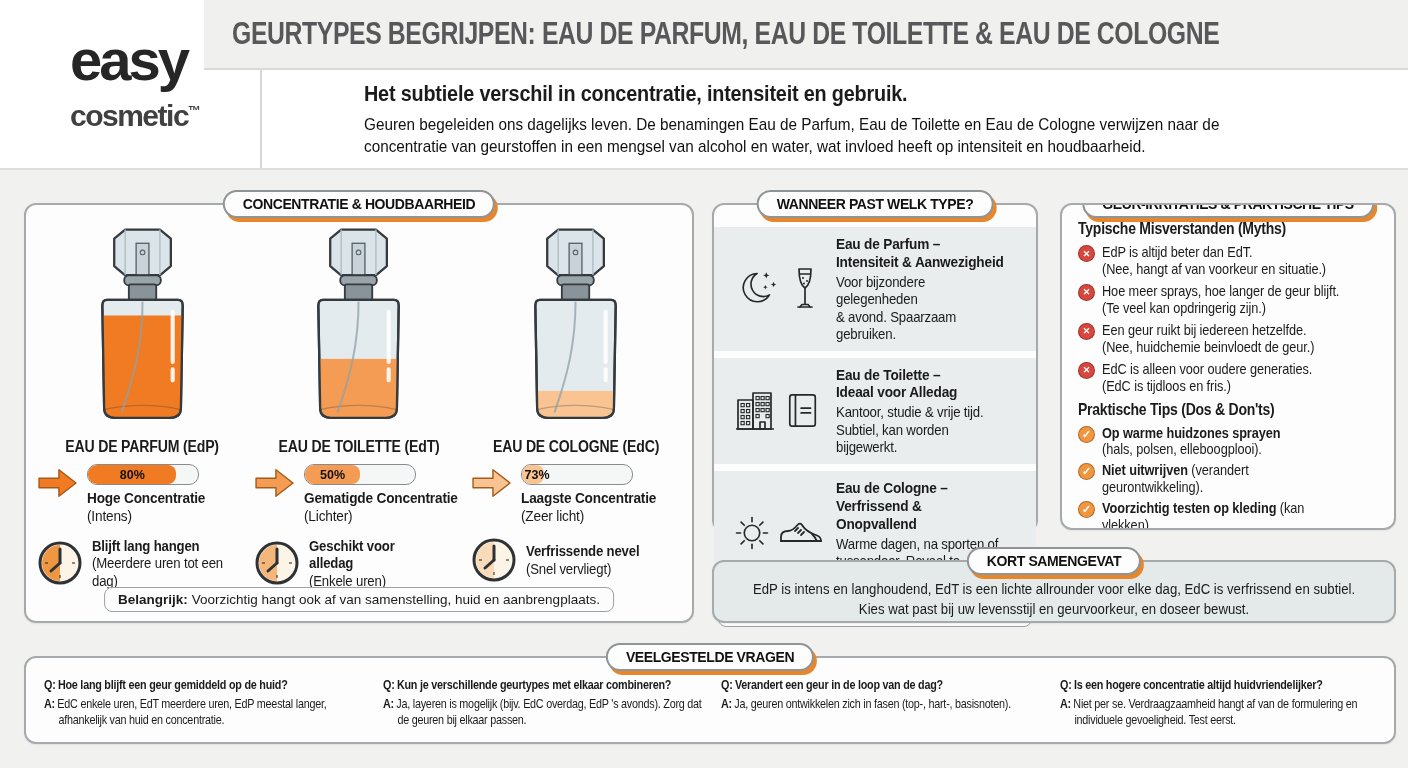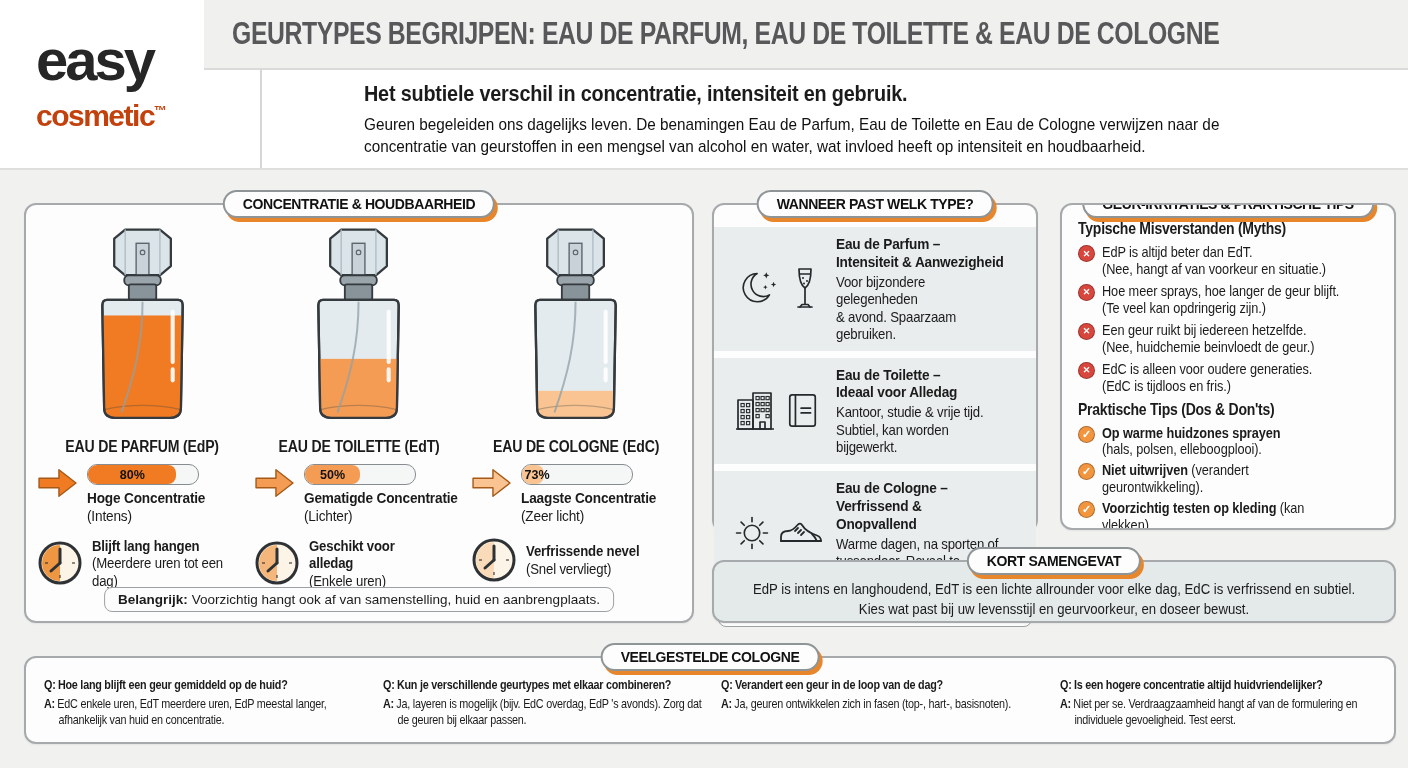--- a/index.html
+++ b/index.html
@@ -8,23 +8,23 @@
   
   .cx80{width:125%;transform:scaleX(.8);transform-origin:left top;}
   .cx85{width:117.6%;transform:scaleX(.85);transform-origin:left top;}
   .cx88{width:113.6%;transform:scaleX(.88);transform-origin:left top;}
   .cx90{width:111.1%;transform:scaleX(.9);transform-origin:left top;}
   .cxc85{width:117.6%;margin-left:-8.8%;transform:scaleX(.85);transform-origin:center top;}
   .cxc88{width:113.6%;margin-left:-6.8%;transform:scaleX(.88);transform-origin:center top;}
 
   
   .header{display:flex;height:168px;background:#FFFFFF;border-bottom:2px solid #DEDEDC;}
-  .logo-box{width:262px;flex:none;border-right:2px solid #D6D6D4;display:flex;flex-direction:column;justify-content:center;padding-left:36px;box-sizing:border-box;}
+  .logo-box{width:262px;flex:none;border-right:2px solid #D6D6D4;display:flex;flex-direction:column;justify-content:center;padding-left:70px;box-sizing:border-box;}
   .logo-easy{font-size:58px;font-weight:bold;letter-spacing:-3px;line-height:.85;color:#262626;}
-  .logo-cosmetic{font-size:30px;font-weight:bold;letter-spacing:-1.5px;color:#c2410c;margin-top:14px;}
+  .logo-cosmetic{font-size:30px;font-weight:bold;letter-spacing:-1.5px;color:#404040;margin-top:14px;}
   .logo-tm{font-size:13px;vertical-align:super;letter-spacing:0;}
   .head-right{flex:1;display:flex;flex-direction:column;min-width:0;align-items:center;}
   .title-band{height:70px;background:#F0F0EF;border-bottom:2px solid #DADAD8;display:flex;align-items:center;padding-left:28px;box-sizing:border-box;overflow:hidden;}
   .main-title{font-size:31px;font-weight:bold;color:var(--title-gray,#58585A);letter-spacing:-.5px;white-space:nowrap;}
   .sub-band{flex:1;background:#FFFFFF;padding:11px 20px 0 28px;overflow:hidden;}
   .subtitle{font-size:22px;font-weight:bold;letter-spacing:-.2px;margin-bottom:7px;}
   .intro{font-size:17px;line-height:1.28;color:#111;}
 
   
   .panel{position:absolute;background:#FDFDFE;border:2px solid var(--panel-border,#A6AAAC);border-radius:12px;box-sizing:border-box;box-shadow:0 1px 2px rgba(0,0,0,.06);}
@@ -488,21 +488,21 @@
     <div class="badge">KORT SAMENGEVAT</div>
     <div class="sum-body">
       <div class="cxc85">
         <div>EdP is intens en langhoudend, EdT is een lichte allrounder voor elke dag, EdC is verfrissend en subtiel.</div>
         <div>Kies wat past bij uw levensstijl en geurvoorkeur, en doseer bewust.</div>
       </div>
     </div>
   </section>
 
   <section class="panel faq-panel">
-    <div class="badge">VEELGESTELDE COLOGNE</div>
+    <div class="badge">VEELGESTELDE VRAGEN</div>
     <div class="faq-grid">
 
       <div class="faq-col">
         <div class="faq-q cx80"><span class="qa-prefix">Q:</span><span>Hoe lang blijft een geur gemiddeld op de huid?</span></div>
         <div class="faq-a cx80"><span class="qa-prefix">A:</span><span>EdC enkele uren, EdT meerdere uren, EdP meestal langer, afhankelijk van huid en concentratie.</span></div>
       </div>
 
       <div class="faq-col">
         <div class="faq-q cx80"><span class="qa-prefix">Q:</span><span>Kun je verschillende geurtypes met elkaar combineren?</span></div>
         <div class="faq-a cx80"><span class="qa-prefix">A:</span><span>Ja, layeren is mogelijk (bijv. EdC overdag, EdP 's avonds). Zorg dat de geuren bij elkaar passen.</span></div>

